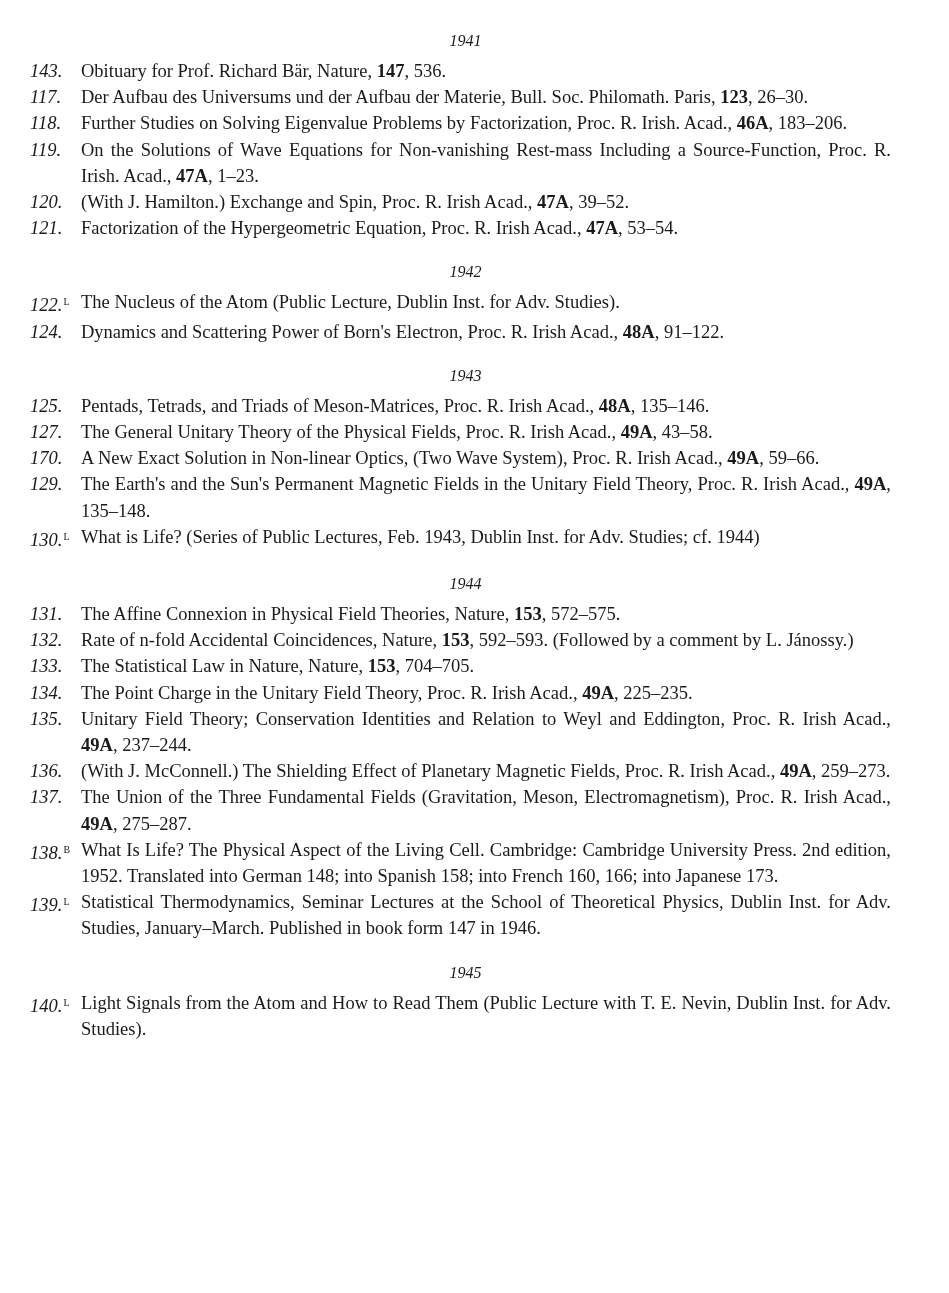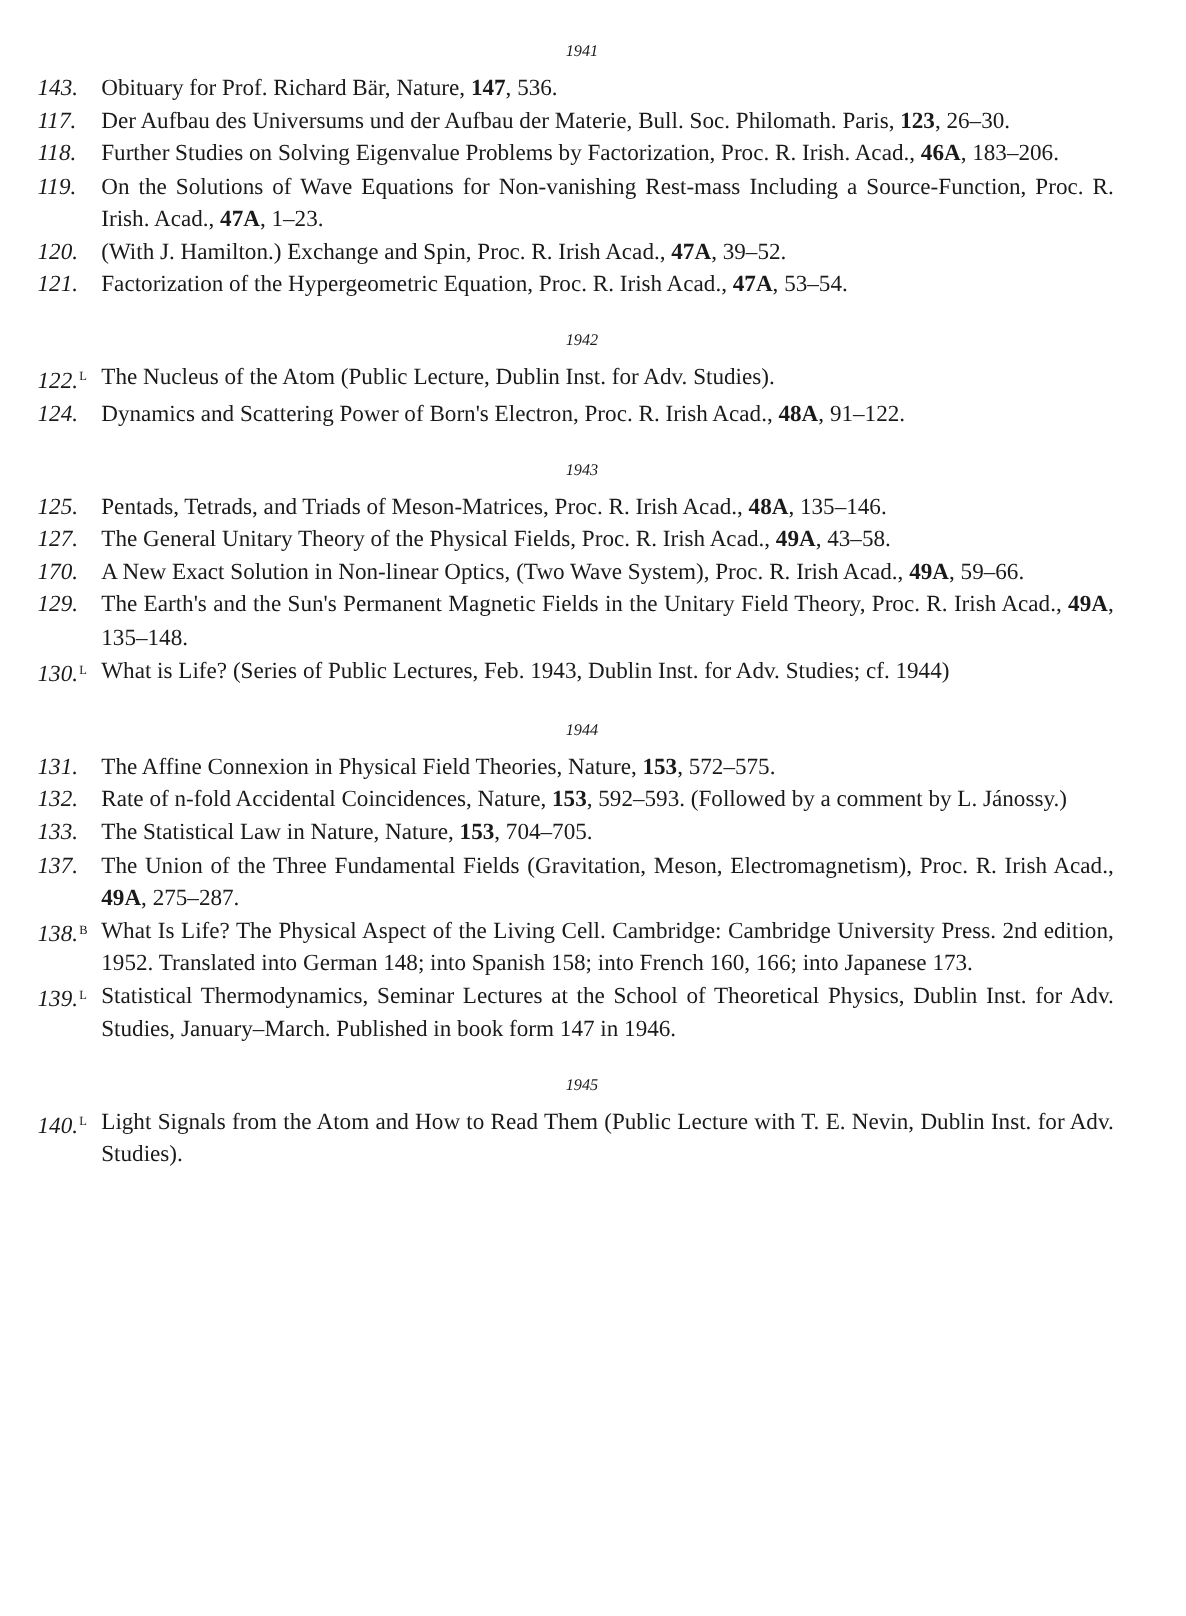--- a/index.html
+++ b/index.html
@@ -4,21 +4,21 @@
 <style>
   html, body { margin: 0; padding: 0; background: #ffffff; }
   body {
     width: 949px; height: 1293px; overflow: hidden;
     font-family: "Liberation Serif", "DejaVu Serif", serif;
     color: #1a1a1a;
     font-size: 18.5px;
   }
   .page { position: relative; padding: 28px 58px 0 30px; }
   .year {
-    text-align: center; font-style: italic; font-size: 13px;
+    text-align: center; font-style: italic; font-size: 16px;
     margin: 0 0 4px 0; padding-left: 10px; height: 26px; line-height: 26px;
   }
   .section { margin-bottom: 18px; }
   .entry { display: flex; line-height: 26.2px; }
   .num { width: 51px; flex: 0 0 51px; font-style: italic; white-space: nowrap; }
   .num sup { font-style: normal; font-size: 10px; vertical-align: 6px; margin-left: 1px; }
   .body { flex: 1; text-align: justify; }
   .it { }
   .b { font-weight: bold; }
 </style>
@@ -95,20 +95,32 @@
       </div>
       <div class="entry">
         <span class="num"><span>132.</span></span>
         <span class="body"><span class="it">Rate of n-fold Accidental Coincidences</span><span>, Nature, </span><span class="b">153</span><span>, 592–593.  (Followed by a comment by L. Jánossy.)</span></span>
       </div>
       <div class="entry">
         <span class="num"><span>133.</span></span>
         <span class="body"><span class="it">The Statistical Law in Nature</span><span>, Nature, </span><span class="b">153</span><span>, 704–705.</span></span>
       </div>
       <div class="entry">
+        <span class="num"><span>134.</span></span>
+        <span class="body"><span class="it">The Point Charge in the Unitary Field Theory</span><span>, Proc. R. Irish Acad., </span><span class="b">49A</span><span>, 225–235.</span></span>
+      </div>
+      <div class="entry">
+        <span class="num"><span>135.</span></span>
+        <span class="body"><span class="it">Unitary Field Theory; Conservation Identities and Relation to Weyl and Eddington</span><span>, Proc. R. Irish Acad., </span><span class="b">49A</span><span>, 237–244.</span></span>
+      </div>
+      <div class="entry">
+        <span class="num"><span>136.</span></span>
+        <span class="body"><span>(With J. McConnell.) </span><span class="it">The Shielding Effect of Planetary Magnetic Fields</span><span>, Proc. R. Irish Acad., </span><span class="b">49A</span><span>, 259–273.</span></span>
+      </div>
+      <div class="entry">
         <span class="num"><span>137.</span></span>
         <span class="body"><span class="it">The Union of the Three Fundamental Fields</span><span> (</span><span class="it">Gravitation, Meson, Electromagnetism</span><span>), Proc. R. Irish Acad., </span><span class="b">49A</span><span>, 275–287.</span></span>
       </div>
       <div class="entry">
         <span class="num"><span>138.</span><sup>B</sup></span>
         <span class="body"><span class="it">What Is Life? The Physical Aspect of the Living Cell.</span><span> Cambridge: Cambridge University Press. 2nd edition, 1952. Translated into German </span><span class="it">148</span><span>; into Spanish </span><span class="it">158</span><span>; into French </span><span class="it">160, 166</span><span>; into Japanese </span><span class="it">173</span><span>.</span></span>
       </div>
       <div class="entry">
         <span class="num"><span>139.</span><sup>L</sup></span>
         <span class="body"><span class="it">Statistical Thermodynamics</span><span>, Seminar Lectures at the School of Theoretical Physics, Dublin Inst. for Adv. Studies, January–March.  Published in book form </span><span class="it">147</span><span> in 1946.</span></span>

